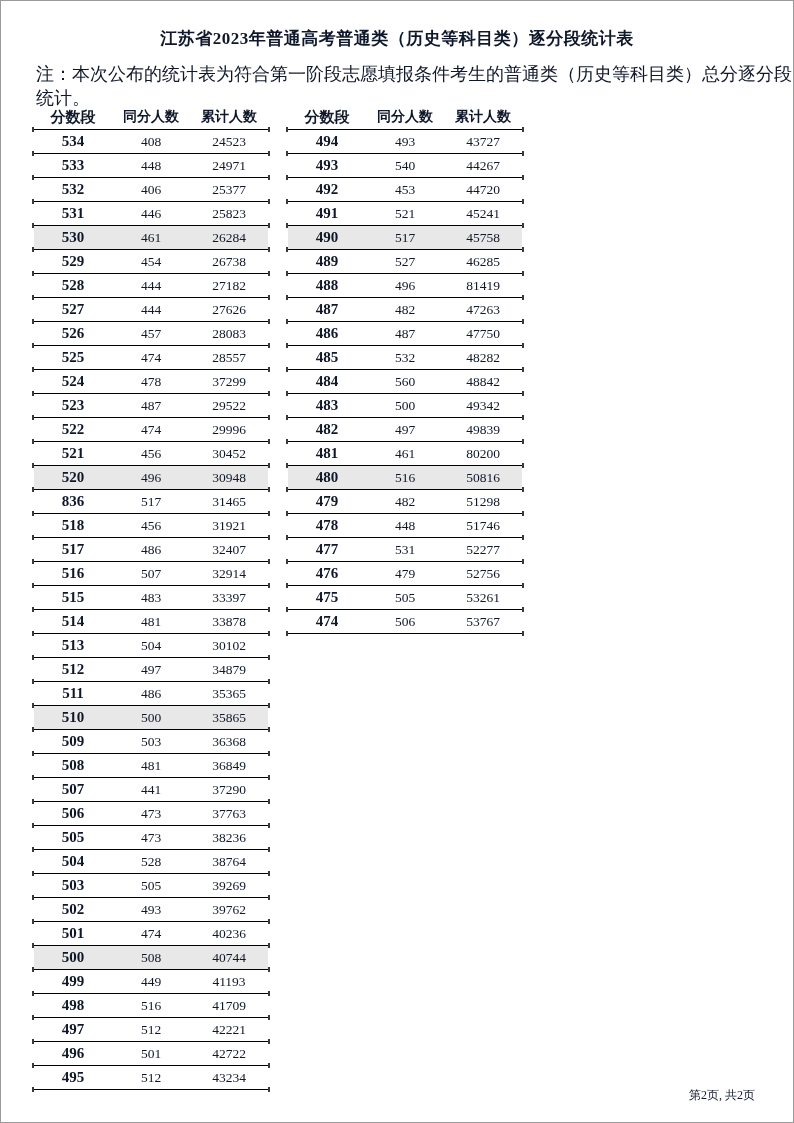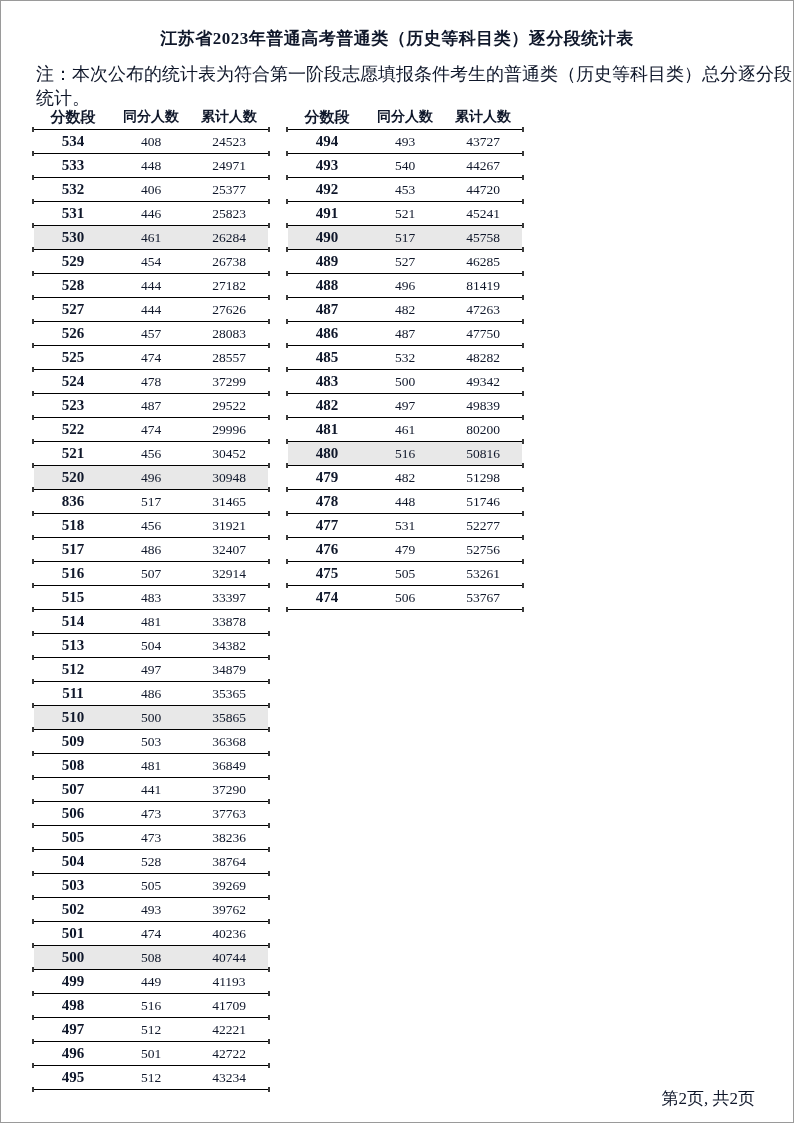--- a/index.html
+++ b/index.html
@@ -73,21 +73,21 @@
     white-space: nowrap;
   }
   .cell.score {
     font-weight: bold;
     font-size: 15px;
   }
   .footer {
     position: absolute;
     top: 1086px;
     right: 38px;
-    font-size: 17px;
+    font-size: 12px;
   }
 </style>
 </head>
 <body>
 
 <div class="page">
 
   <div class="title">江苏省2023年普通高考普通类（历史等科目类）逐分段统计表</div>
 
   <div class="note">注：本次公布的统计表为符合第一阶段志愿填报条件考生的普通类（历史等科目类）总分逐分段统计。</div>
@@ -200,21 +200,21 @@
           <span class="cell">33397</span>
         </div>
         <div class="row">
           <span class="cell score">514</span>
           <span class="cell">481</span>
           <span class="cell">33878</span>
         </div>
         <div class="row">
           <span class="cell score">513</span>
           <span class="cell">504</span>
-          <span class="cell">34382</span>
+          <span class="cell">30102</span>
         </div>
         <div class="row">
           <span class="cell score">512</span>
           <span class="cell">497</span>
           <span class="cell">34879</span>
         </div>
         <div class="row">
           <span class="cell score">511</span>
           <span class="cell">486</span>
           <span class="cell">35365</span>
@@ -353,20 +353,25 @@
           <span class="cell score">486</span>
           <span class="cell">487</span>
           <span class="cell">47750</span>
         </div>
         <div class="row">
           <span class="cell score">485</span>
           <span class="cell">532</span>
           <span class="cell">48282</span>
         </div>
         <div class="row">
+          <span class="cell score">484</span>
+          <span class="cell">560</span>
+          <span class="cell">48842</span>
+        </div>
+        <div class="row">
           <span class="cell score">483</span>
           <span class="cell">500</span>
           <span class="cell">49342</span>
         </div>
         <div class="row">
           <span class="cell score">482</span>
           <span class="cell">497</span>
           <span class="cell">49839</span>
         </div>
         <div class="row">

